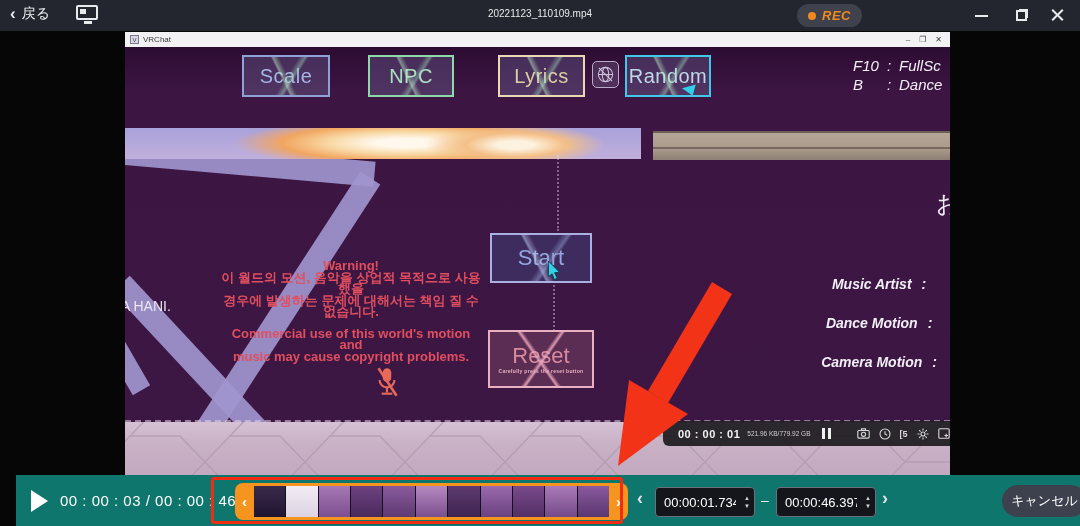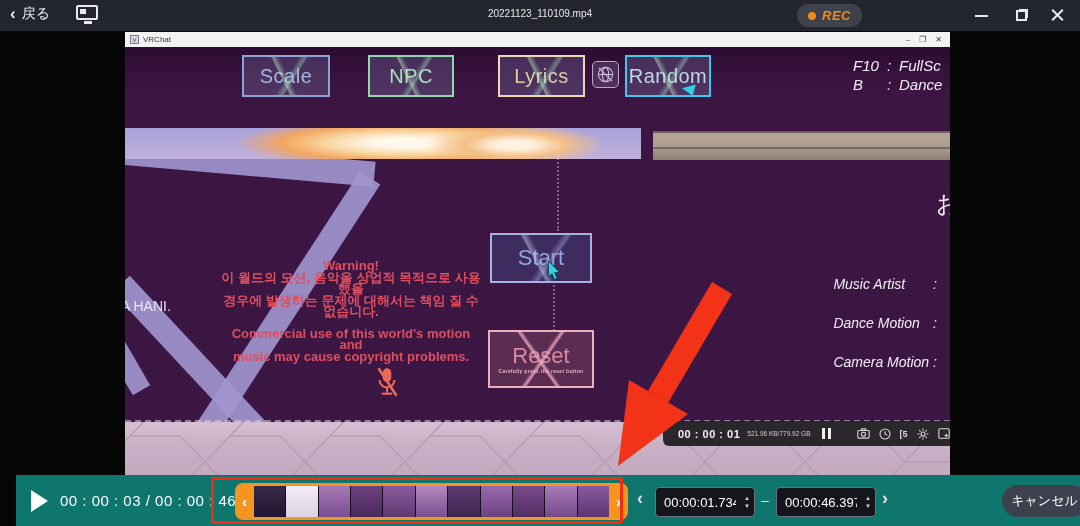--- a/index.html
+++ b/index.html
@@ -98,22 +98,22 @@
 
   .particles { position:absolute; width:0; border-left:2px dotted rgba(235,225,245,.4); }
   .p1 { left:432px; top:108px; height:76px; }
   .p2 { left:428px; top:238px; height:46px; }
 
   
   .mic { position:absolute; left:249px; top:318px; }
 
   
   .info-rows { position:absolute; right:13px; top:228px; }
-  .info-row { display:flex; justify-content:space-between; align-items:center; gap:4px; height:17px; margin-bottom:22px;
-              color:#f2eef6; font-size:14px; font-weight:normal; font-style:italic; }
+  .info-row { display:flex; justify-content:center; align-items:center; gap:10px; height:17px; margin-bottom:22px;
+              color:#f2eef6; font-size:14px; font-weight:bold; font-style:italic; }
 
   
   .rec-overlay { position:absolute; left:538px; top:374px; width:287px; height:25px; background:rgba(30,28,32,.93);
       border-radius:6px 0 0 6px; display:flex; align-items:center; padding:0 8px; gap:7px; z-index:5; }
   .ro-dot { width:5px; height:5px; border-radius:50%; background:#8a5050; }
   .ro-time { color:#f2f2f2; font-size:11px; font-weight:bold; letter-spacing:.5px; white-space:nowrap; }
   .ro-size { color:#cfcfcf; font-size:6.5px; white-space:nowrap; }
   .ro-pause { display:flex; gap:3px; margin-left:4px; cursor:pointer; }
   .ro-pause i { width:3px; height:11px; background:#f0f0f0; }
   .ro-stop { width:10px; height:10px; background:#e8661e; border-radius:1px; margin-left:2px; cursor:pointer; }

